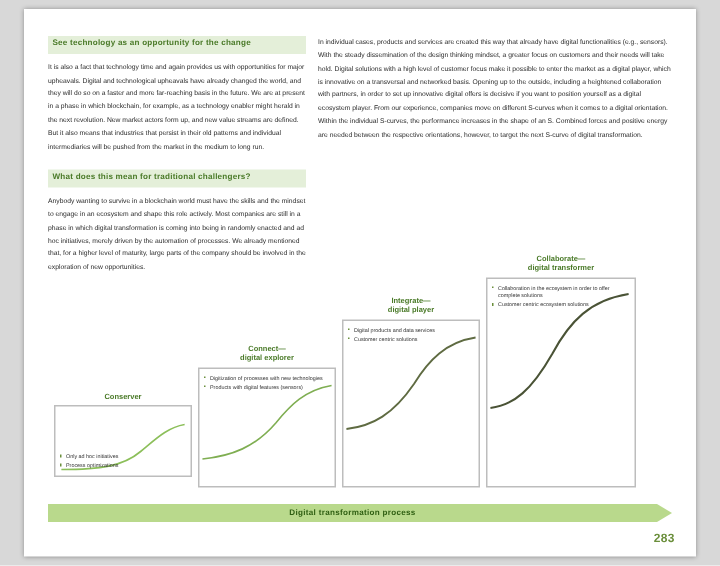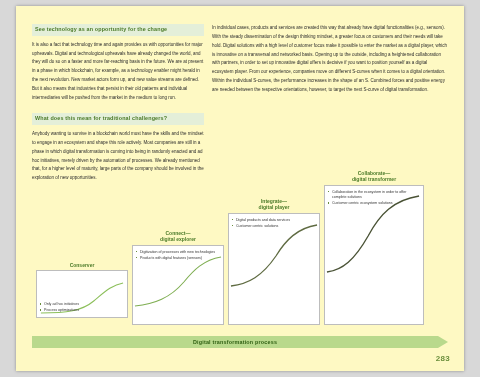--- a/index.html
+++ b/index.html
@@ -5,21 +5,21 @@
   html,body{margin:0;padding:0;}
   body{
     width:480px;height:377px;
     background:#d8d8d8;
     font-family:"Liberation Sans",sans-serif;
     overflow:hidden;
   }
   #page{
     position:absolute;left:16px;top:6px;
     width:448px;height:365px;
-    background:#fef9c3;
+    background:#ffffff;
     box-shadow:0 0 3px rgba(0,0,0,.35);
     overflow:hidden;
   }
   
   .col{position:absolute;top:18px;}
   .col-left{left:16px;width:172px;}
   .col-right{left:196px;width:236px;}
 
   .heading{
     background:#e4efd9;

